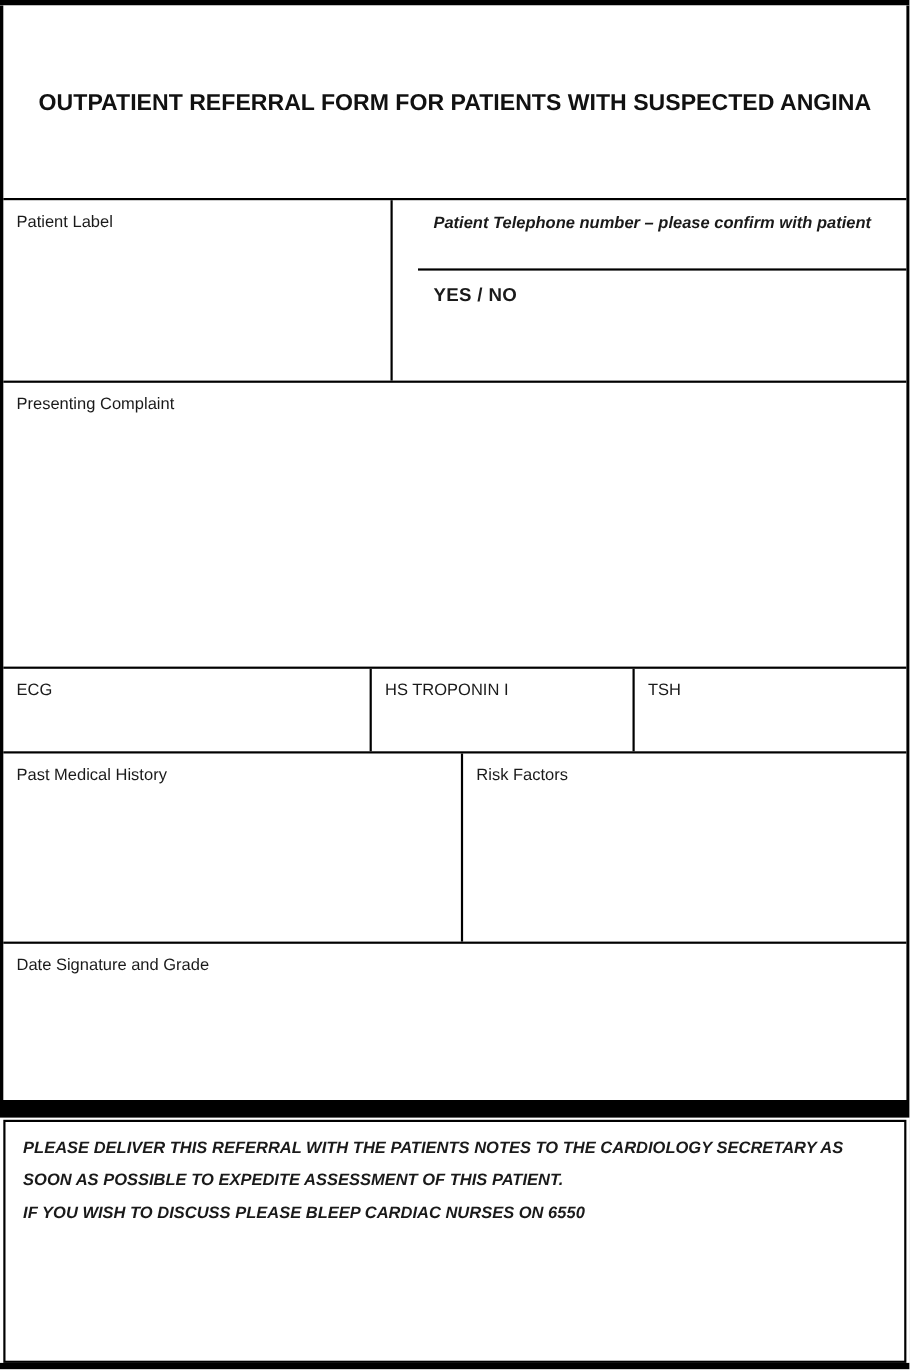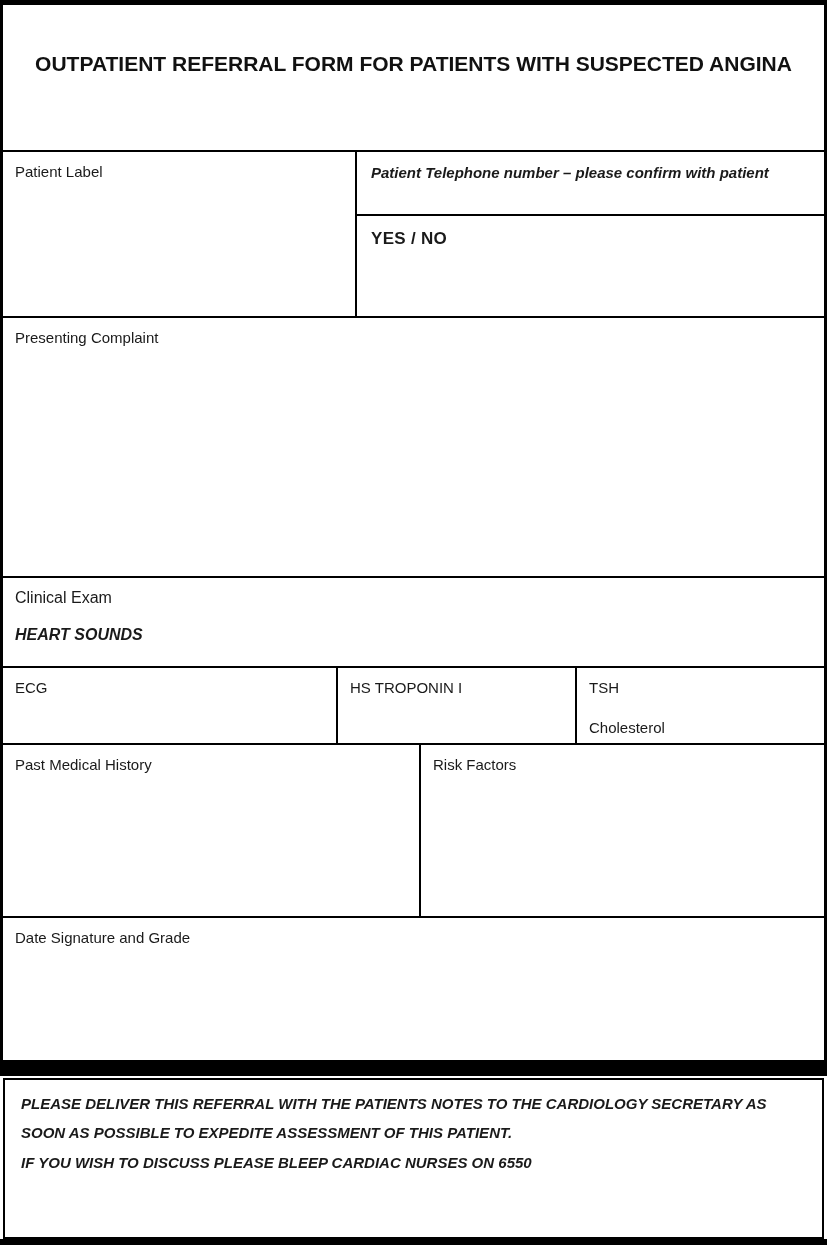--- a/index.html
+++ b/index.html
@@ -20,21 +20,21 @@
   .bottom-bar { flex: none; height: 6px; background: #000; }
   .form-table {
     flex: none;
     display: flex;
     flex-direction: column;
     border-left: 3px solid #000;
     border-right: 3px solid #000;
     background: #fff;
   }
   .row { display: flex; border-top: 2px solid #000; flex: none; }
-  .row.no-top { border-top: none; }
+  .row.no-top { border-top: none; margin-top: 30px; }
   .cell { padding: 11px 12px; font-size: 15px; line-height: 1.25; }
   .v-div { border-right: 2px solid #000; }
 
   
   .title-block {
     height: 145px;
     justify-content: center;
     align-items: flex-start;
     padding-top: 47px;
   }
@@ -49,21 +49,21 @@
   
   .header-row { height: 68px; }
   .hc1 { width: 262px; }
   .hc2 { width: 170px; }
   .hc3 { width: 157px; }
   .hc4 { flex: 1; }
 
   
   .patient-row { height: 166px; }
   .patient-label-cell { width: 354px; }
-  .patient-right { flex: 1; display: flex; flex-direction: column; }
+  .patient-right { flex: 1; display: flex; flex-direction: column; padding-left: 23px; }
   .phone-cell {
     height: 64px;
     border-bottom: 2px solid #000;
     font-weight: 700;
     font-style: italic;
     padding: 12px 14px;
   }
   .treadmill-cell { flex: 1; padding: 7px 14px 0 14px; }
   .treadmill-q { font-weight: 700; line-height: 1.95; }
   .yes-no {
@@ -132,35 +132,30 @@
         <div class="cell treadmill-cell">
           <div class="yes-no">YES / NO</div>
         </div>
       </div>
     </div>
 
     <div class="row presenting-row">
       <div class="cell">Presenting Complaint</div>
     </div>
 
-    <div class="row clinical-row">
-      <span>Clinical Exam</span>
-      <span class="heart-sounds">HEART SOUNDS</span>
-    </div>
 
     <div class="row ecg-row">
       <div class="cell ecg-cell v-div">
         <span>ECG</span>
       </div>
       <div class="cell trop-cell v-div">
         <span>HS TROPONIN I</span>
       </div>
       <div class="cell tsh-cell">
         <span>TSH</span>
-        <span class="cholesterol">Cholesterol</span>
       </div>
     </div>
 
     <div class="row pmh-row">
       <div class="cell left-half v-div">
         <span>Past Medical History</span>
       </div>
       <div class="cell right-half">
         <span>Risk Factors</span>
       </div>

